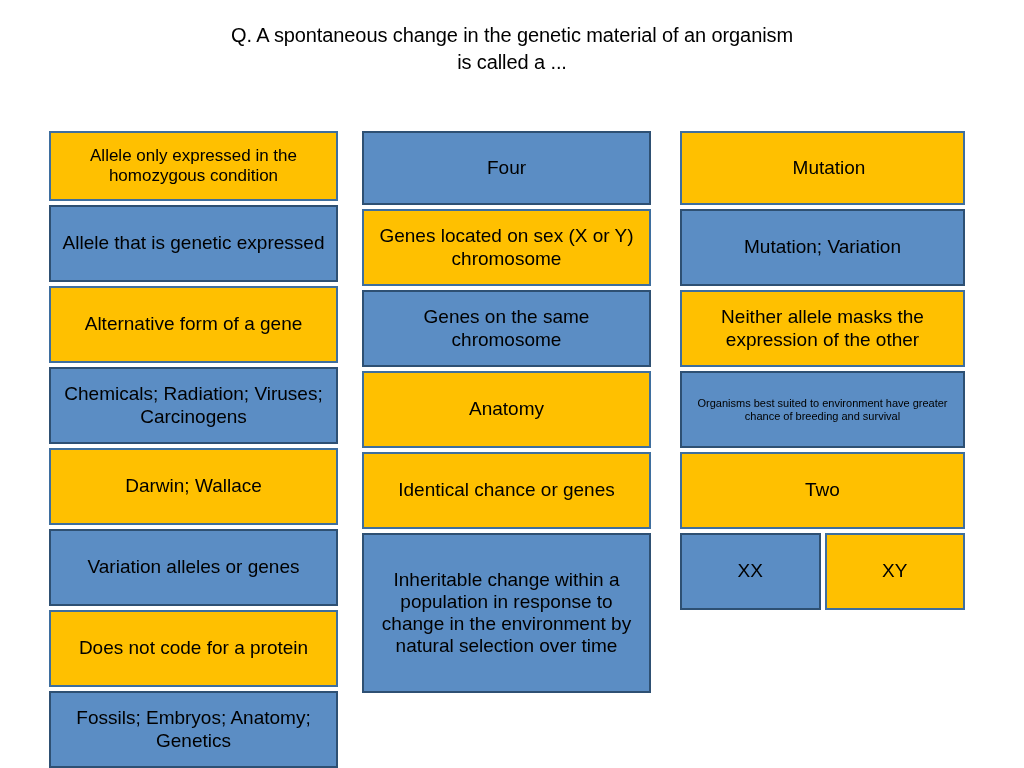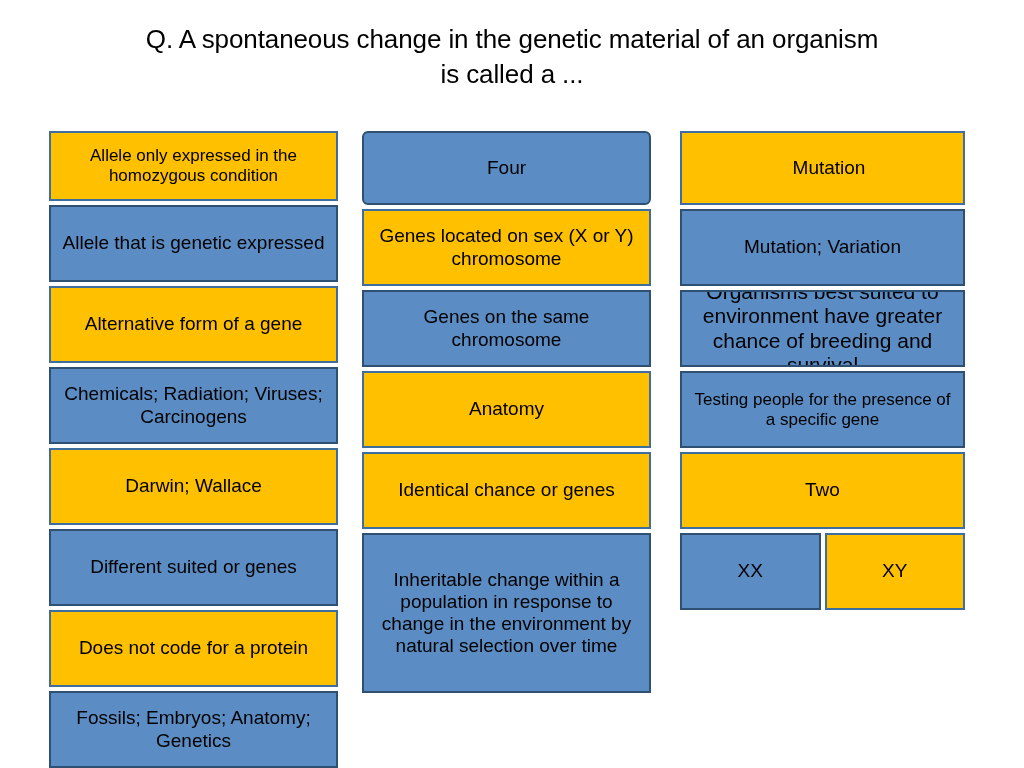--- a/index.html
+++ b/index.html
@@ -16,21 +16,21 @@
     position: relative;
   }
 
   
   #slide-title {
     position: absolute;
     left: 62px;
     top: 22px;
     width: 900px;
     text-align: center;
-    font-size: 26px;
+    font-size: 20px;
     line-height: 1.36;
     color: #000000;
     font-weight: 400;
     letter-spacing: -0.1px;
   }
 
   
   .column {
     position: absolute;
     top: 131px;
@@ -59,21 +59,21 @@
     background: #FFC000;
     border-color: #3E6E9E;
   }
   .card.blue {
     background: #5B8DC4;
     border-color: #2E5073;
   }
 
   
   .fs-sm   { font-size: 17px; }
-  .fs-xs   { font-size: 21px; }
+  .fs-xs   { font-size: 11px; }
   .fs-md   { font-size: 19px; }
 
   
   .h-77  { height: 77px; }
   .h-70  { height: 70px; }
   .h-160 { height: 160px; }
 
   
   .split-row {
     display: flex;
@@ -91,37 +91,37 @@
   <div>Q. A spontaneous change in the genetic material of an organism</div>
   <div>is called a ...</div>
 </div>
 
 <div class="column" id="column-1">
   <div class="card yellow h-70 fs-sm">Allele only expressed in the homozygous condition</div>
   <div class="card blue   h-77 fs-md">Allele that is genetic expressed</div>
   <div class="card yellow h-77 fs-md">Alternative form of a gene</div>
   <div class="card blue   h-77 fs-md">Chemicals; Radiation; Viruses; Carcinogens</div>
   <div class="card yellow h-77 fs-md">Darwin; Wallace</div>
-  <div class="card blue   h-77 fs-md">Different suited or genes</div>
+  <div class="card blue   h-77 fs-md">Variation alleles or genes</div>
   <div class="card yellow h-77 fs-md">Does not code for a protein</div>
   <div class="card blue   h-77 fs-md">Fossils; Embryos; Anatomy; Genetics</div>
 </div>
 
 <div class="column" id="column-2">
-  <div class="card blue   h-74 fs-md" style="height:74px;border-radius:6px;">Four</div>
+  <div class="card blue   h-74 fs-md" style="height:74px;">Four</div>
   <div class="card yellow h-77 fs-md">Genes located on sex (X or Y) chromosome</div>
   <div class="card blue   h-77 fs-md">Genes on the same chromosome</div>
   <div class="card yellow h-77 fs-md">Anatomy</div>
   <div class="card yellow h-77 fs-md">Identical chance or genes</div>
   <div class="card blue   h-160 fs-md">Inheritable change within a population in response to change in the environment by natural selection over time</div>
 </div>
 
 <div class="column" id="column-3">
   <div class="card yellow h-74 fs-md" style="height:74px;padding-left:20px;">Mutation</div>
   <div class="card blue   h-77 fs-md">Mutation; Variation</div>
+  <div class="card yellow h-77 fs-md">Neither allele masks the expression of the other</div>
   <div class="card blue   h-77 fs-xs">Organisms best suited to environment have greater chance of breeding and survival</div>
-  <div class="card blue   h-77 fs-sm">Testing people for the presence of a specific gene</div>
   <div class="card yellow h-77 fs-md">Two</div>
   <div class="split-row">
     <div class="card blue   h-77 fs-md">XX</div>
     <div class="card yellow h-77 fs-md">XY</div>
   </div>
 </div>
 
 </body></html>

